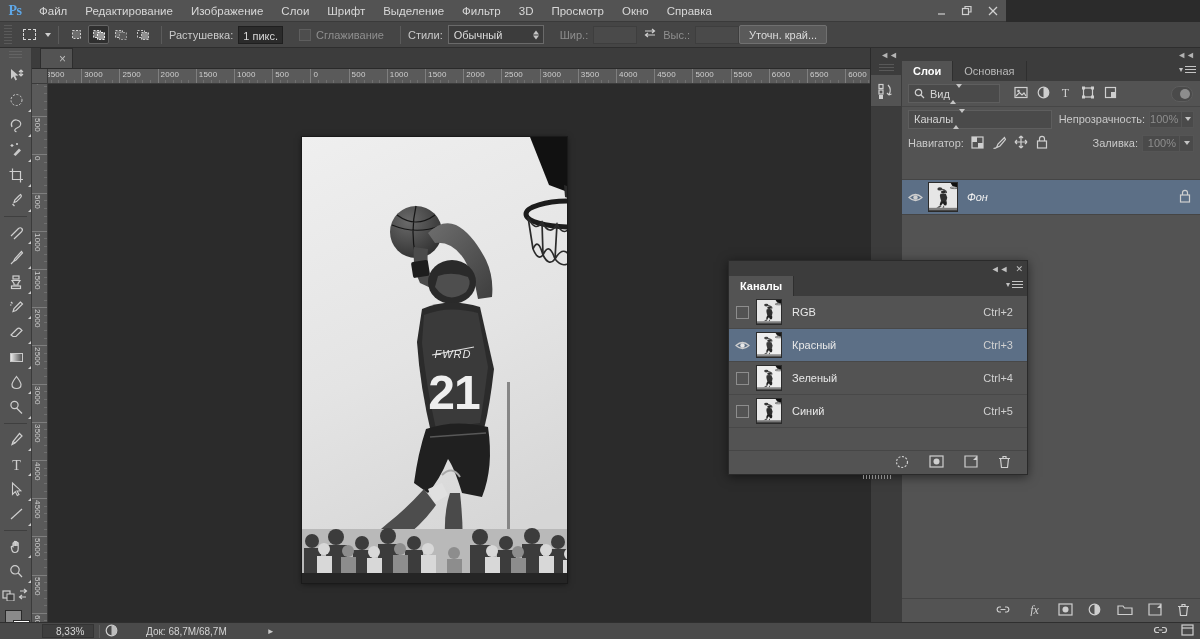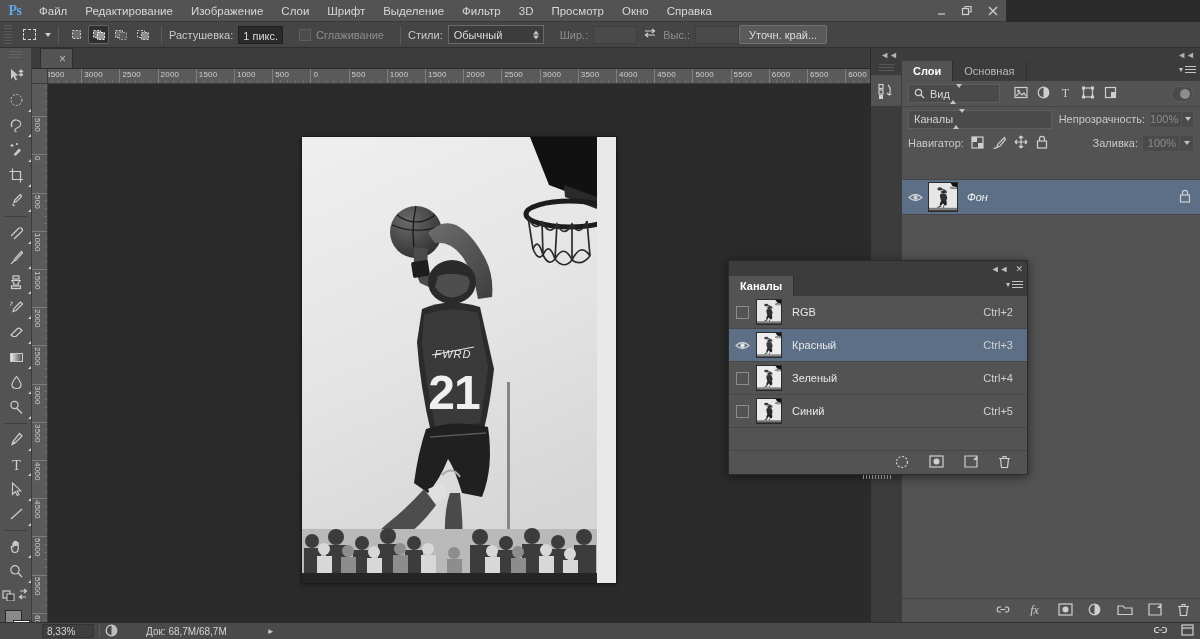--- a/index.html
+++ b/index.html
@@ -177,21 +177,21 @@
   .rv-sub  { position: absolute; right: 0; height: 1px; width: 3px; background: #6f6f6f; }
   .rv-lab  {
     position: absolute; left: 1px; font-size: 8px; color: #cfcfcf;
     writing-mode: vertical-rl; text-orientation: mixed; letter-spacing: .2px;
   }
   .canvas-area {
     position: absolute; top: 84px; left: 48px; width: 822px; height: 538px;
     background: #2b2b2b; overflow: hidden;
   }
   .photo {
-    position: absolute; left: 254px; top: 53px; width: 314px; height: 446px;
+    position: absolute; left: 254px; top: 53px; width: 265px; height: 446px;
     box-shadow: 0 0 0 1px #1a1a1a, 0 1px 6px rgba(0,0,0,.55);
     background: #e9e9e9; overflow: hidden;
   }
 
   
   .minidock {
     position: absolute; top: 48px; left: 870px; width: 32px; bottom: 17px;
     background: #3c3c3c; border-left: 1px solid #2a2a2a;
   }
   .minidock .dgrip {
@@ -340,21 +340,21 @@
 
   
   .statusbar {
     position: absolute; left: 0; bottom: 0; width: 1200px; height: 17px;
     background: #4a4a4a; border-top: 1px solid #2f2f2f;
     display: flex; align-items: center;
   }
   .zoomfield {
     width: 52px; margin-left: 42px; font-size: 10px; color: #d6d6d6;
     background: #3e3e3e; height: 14px; display: flex; align-items: center;
-    padding-left: 4px; border: 1px solid #343434;
+    padding-left: 13px; border: 1px solid #343434;
   }
   .st-sep { width: 1px; height: 13px; background: #5e5e5e; margin: 0 5px; }
   .docinfo { font-size: 10px; color: #d4d4d4; margin-left: 28px; }
   .st-arrow { margin-left: 40px; color: #c8c8c8; font-size: 8px; }
   .sb-right { position: absolute; right: 6px; display: flex; align-items: center; gap: 13px; }
 
   .icn { stroke: #cfcfcf; fill: none; stroke-width: 1.2; }
 </style>
 </head>
 <body>

